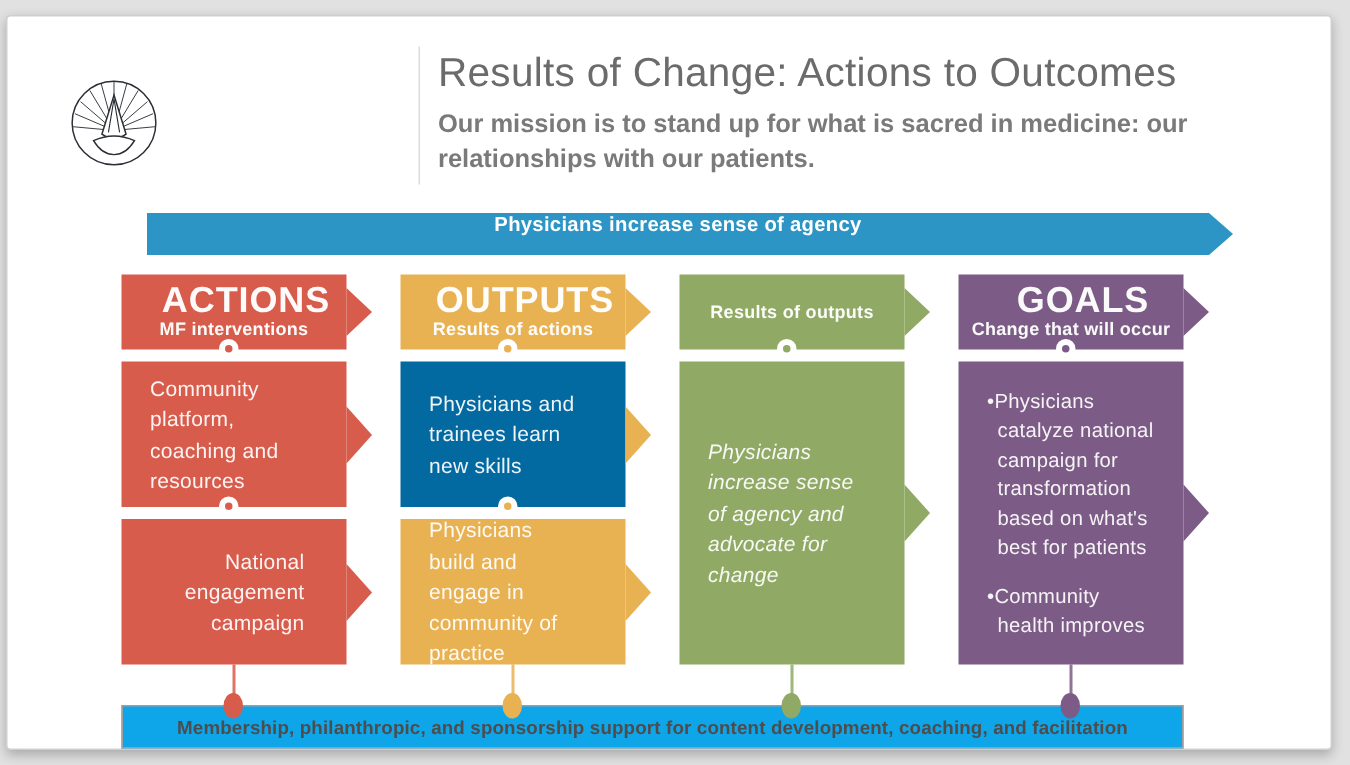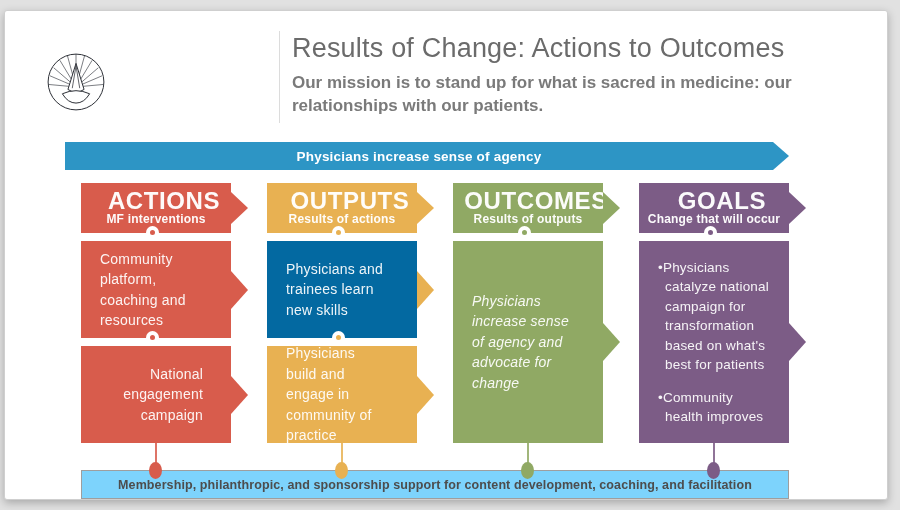--- a/index.html
+++ b/index.html
@@ -14,22 +14,22 @@
   .logo-text { position: absolute; left: 107px; top: 51px; color: #15181e; }
   .logo-line1 { font-size: 17px; font-weight: bold; letter-spacing: 3.5px; }
   .logo-line2 { font-size: 14.5px; font-weight: 400; letter-spacing: 5.5px; margin-top: 4px; color: #22252b; }
   .v-divider { position: absolute; left: 274px; top: 20px; width: 1px; height: 92px; background: #dcdcdc; }
   .page-title { position: absolute; left: 287px; top: 22px; font-size: 27px; font-weight: 400;
                 color: #6b6b6b; letter-spacing: 0.2px; white-space: nowrap; }
   .mission { position: absolute; left: 287px; top: 60px; width: 548px; font-size: 17px;
              font-weight: bold; color: #7a7a7a; line-height: 23px; }
 
   
-  .banner { position: absolute; left: 60px; top: 131px; width: 708px; height: 28px;
-            display: flex; align-items: center; justify-content: center; }
+  .banner { position: absolute; left: 93px; top: 131px; width: 708px; height: 28px;
+            display: flex; align-items: flex-start; justify-content: center; }
   .banner-label { color: #ffffff; font-size: 13.5px; font-weight: bold; letter-spacing: 0.2px; }
   .banner .tip-banner { position: absolute; right: -16px; top: 0; width: 0; height: 0;
             border-top: 14px solid transparent; border-bottom: 14px solid transparent;
             border-left-width: 16px; border-left-style: solid; }
 
   
   .col { position: absolute; top: 172px; width: 150px; height: 260px; }
   .col-hd { position: relative; height: 50px; display: flex; flex-direction: column;
             align-items: center; justify-content: center; }
   .hd-title { color: rgba(255,255,255,.97); font-size: 24px; font-weight: 700; letter-spacing: 0.6px; line-height: 22px; margin-left: 16px; }
@@ -49,21 +49,21 @@
   .tip-bx { border-top-width: 19px; border-bottom-width: 19px; border-left-width: 17px; margin-top: -19px; }
   .node { position: absolute; left: 50%; width: 13px; height: 13px; margin-left: -10.5px;
           border: 4px solid #ffffff; border-radius: 50%; z-index: 4; }
   .node-1 { top: 43px; }
   .node-2 { top: 148px; }
 
   
   .vline { position: absolute; top: 432px; width: 2px; height: 27px; opacity: .85; z-index: 1; }
   .dot { position: absolute; top: 451px; width: 13px; height: 17px; border-radius: 50%; z-index: 3; }
   .footer-bar { position: absolute; left: 76px; top: 459px; width: 708px; height: 29px;
-                background: #7dd3fc; border: 1.5px solid #9e9e9e; z-index: 2;
+                background: #0ea5e9; border: 1.5px solid #9e9e9e; z-index: 2;
                 display: flex; align-items: center; justify-content: center; }
   .footer-label { font-size: 12.5px; font-weight: bold; color: #4d4d4d; letter-spacing: 0.1px; }
 </style>
 </head>
 <body>
 
 <div class="stage">
   <div class="card">
 
     <svg class="logo-mark" viewBox="0 0 100 100" fill="none" stroke="#2b2e35" stroke-width="1.6">
@@ -125,21 +125,20 @@
       <div class="bx bx-sm" style="background: rgb(232, 177, 82);">
         <span class="bx-text">Physicians build and engage in community of practice</span>
         <i class="tip tip-bx" style="border-left-color: rgb(232, 177, 82);"></i>
       </div>
       <span class="node node-1" style="background: rgb(232, 177, 82);"></span>
       <span class="node node-2" style="background: rgb(232, 177, 82);"></span>
     </div>
 
     <div class="col" style="left:448px">
       <div class="col-hd" style="background: rgb(144, 169, 100);">
-        <div class="hd-title">OUTCOMES</div>
         <div class="hd-sub">Results of outputs</div>
         <i class="tip tip-hd" style="border-left-color: rgb(144, 169, 100);"></i>
       </div>
       <div class="bx bx-lg" style="background: rgb(144, 169, 100); font-style: italic;">
         <span class="bx-text">Physicians increase sense of agency and advocate for change</span>
         <i class="tip tip-bx" style="border-left-color: rgb(144, 169, 100);"></i>
       </div>
       <span class="node node-1" style="background: rgb(144, 169, 100);"></span>
     </div>
 

